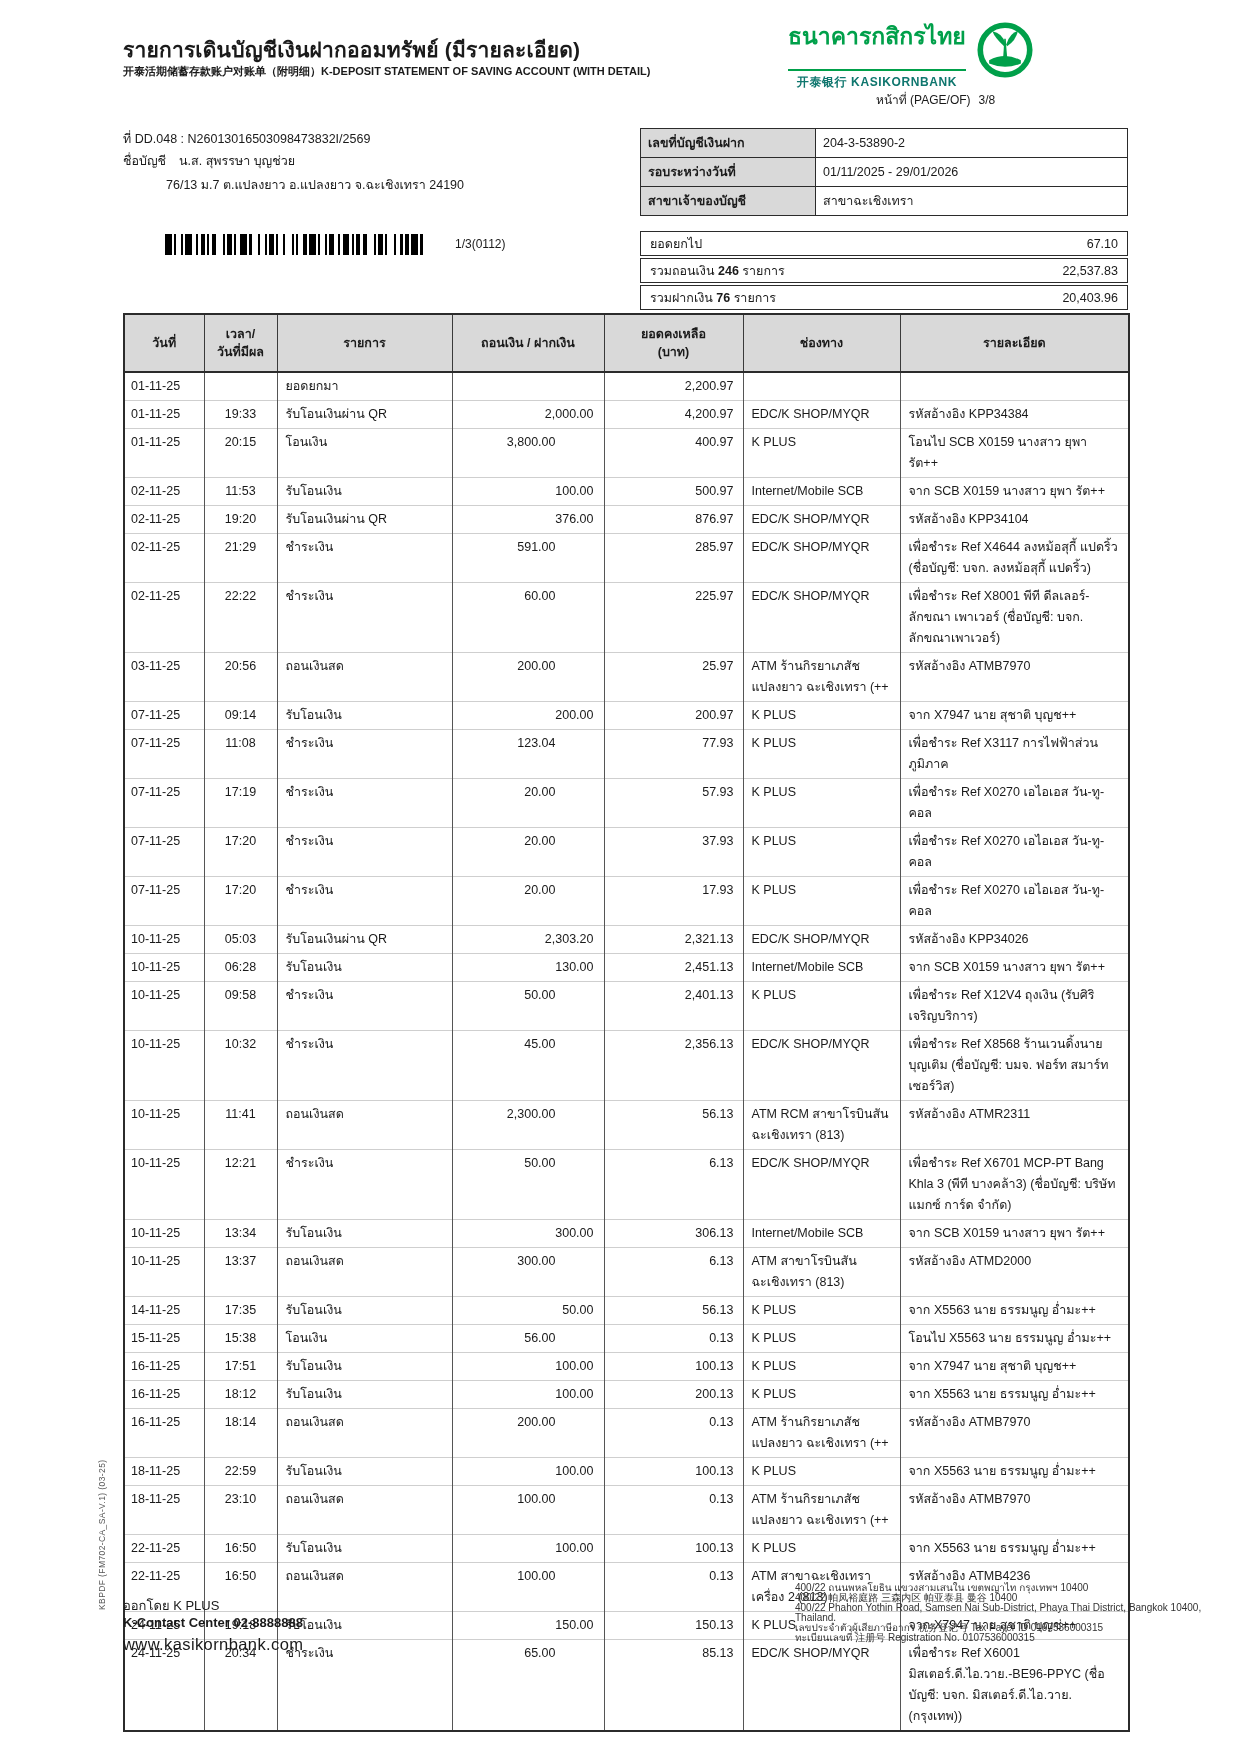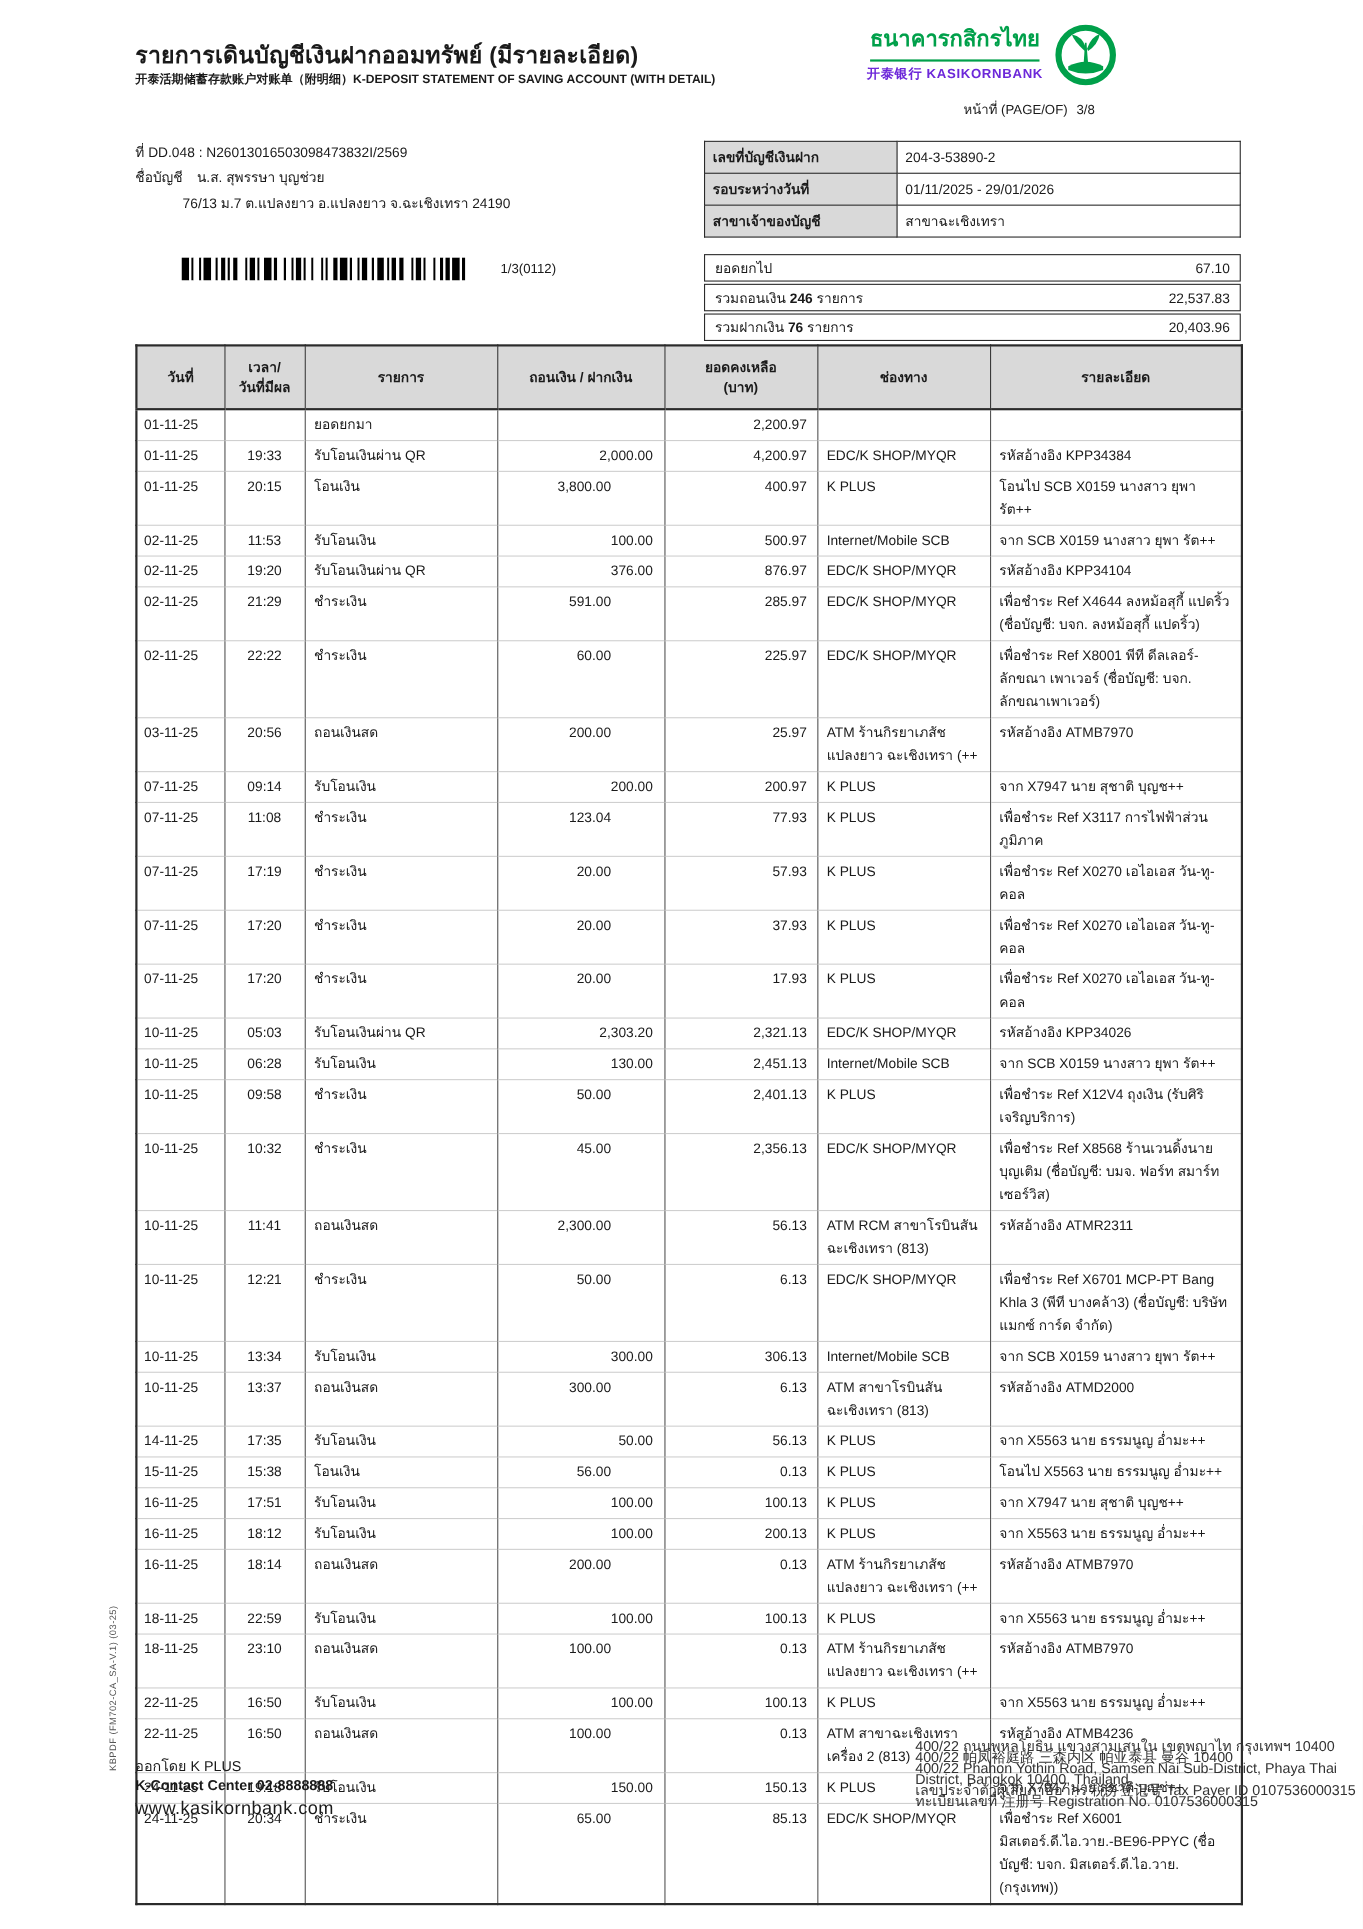--- a/index.html
+++ b/index.html
@@ -10,22 +10,22 @@
     overflow:hidden;
     font-family:"Liberation Sans","DejaVu Sans",sans-serif;
     color:#1a1a1a;
     margin:0 auto;
   }
   
   .doc-title{position:absolute;left:123px;top:33px;font-size:21px;font-weight:bold;letter-spacing:.2px;}
   .doc-subtitle{position:absolute;left:123px;top:64px;font-size:11px;font-weight:bold;}
   .logo{position:absolute;left:788px;top:22px;display:flex;align-items:flex-start;gap:11px;}
   .logo-text{display:flex;flex-direction:column;align-items:center;}
-  .logo-th{font-size:20px;font-weight:bold;color:#00A04A;line-height:28px;border-bottom:2.5px solid #00A04A;padding-bottom:4px;}
-  .logo-sub{font-size:12px;font-weight:bold;color:#6d28d9;letter-spacing:.6px;padding-top:3px;}
+  .logo-th{font-size:23px;font-weight:bold;color:#00A04A;line-height:28px;border-bottom:2.5px solid #00A04A;padding-bottom:19px;}
+  .logo-sub{font-size:12px;font-weight:bold;color:#0f766e;letter-spacing:.6px;padding-top:3px;}
   .logo-icon{width:56px;height:56px;display:block;}
   .page-of{position:absolute;left:876px;top:90px;font-size:12px;}
   .page-of .v{margin-left:8px;}
   .doc-ref{position:absolute;left:123px;top:129px;font-size:12.5px;}
   .acct-name{position:absolute;left:123px;top:151px;font-size:12.5px;}
   .acct-name .lab{margin-right:13px;}
   .acct-addr{position:absolute;left:166px;top:175px;font-size:12.5px;}
   
   .info-table{position:absolute;left:640px;top:128px;width:488px;border-collapse:collapse;font-size:12.5px;border:1.5px solid #2b2b2b;}
   .info-table td{border:1px solid #2b2b2b;padding:4px 7px;height:17px;}
@@ -53,21 +53,21 @@
   .c-date{padding-left:6px !important;}
   .c-time{text-align:center;}
   .c-amount{text-align:right;}
   .amt-withdraw{padding-right:48px !important;}
   .amt-deposit{padding-right:10px !important;}
   .c-balance{text-align:right;padding-right:9px !important;}
   
   .footer-left{position:absolute;left:123px;top:1597px;font-size:13px;line-height:17px;}
   .footer-contact{font-weight:bold;}
   .footer-site{font-size:16.5px;letter-spacing:.4px;margin-top:5px;}
-  .footer-right{position:absolute;left:832px;top:1583px;font-size:13px;line-height:10px;color:#333;}
+  .footer-right{position:absolute;left:795px;top:1583px;font-size:10px;line-height:10px;color:#333;}
   .side-code{
     position:absolute;left:97px;top:1610px;
     transform:rotate(-90deg);transform-origin:0 0;
     font-size:8.5px;color:#555;white-space:nowrap;letter-spacing:.4px;
   }
 </style>
 </head>
 <body>
 
 <div class="page">

